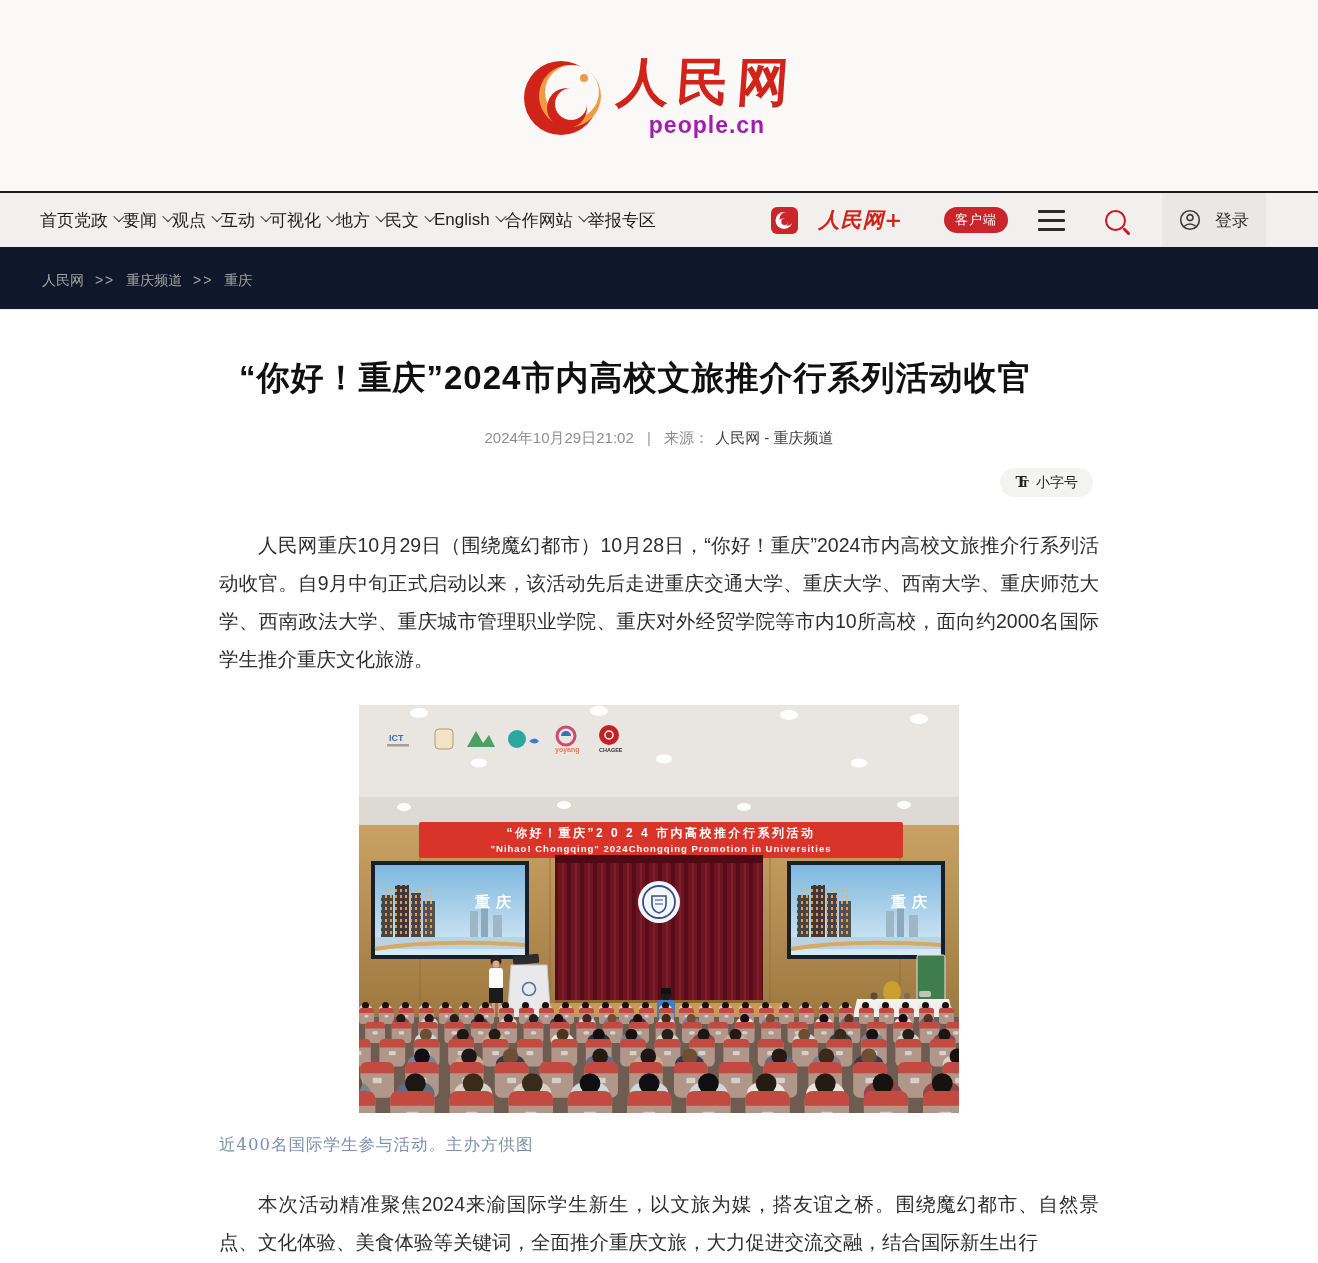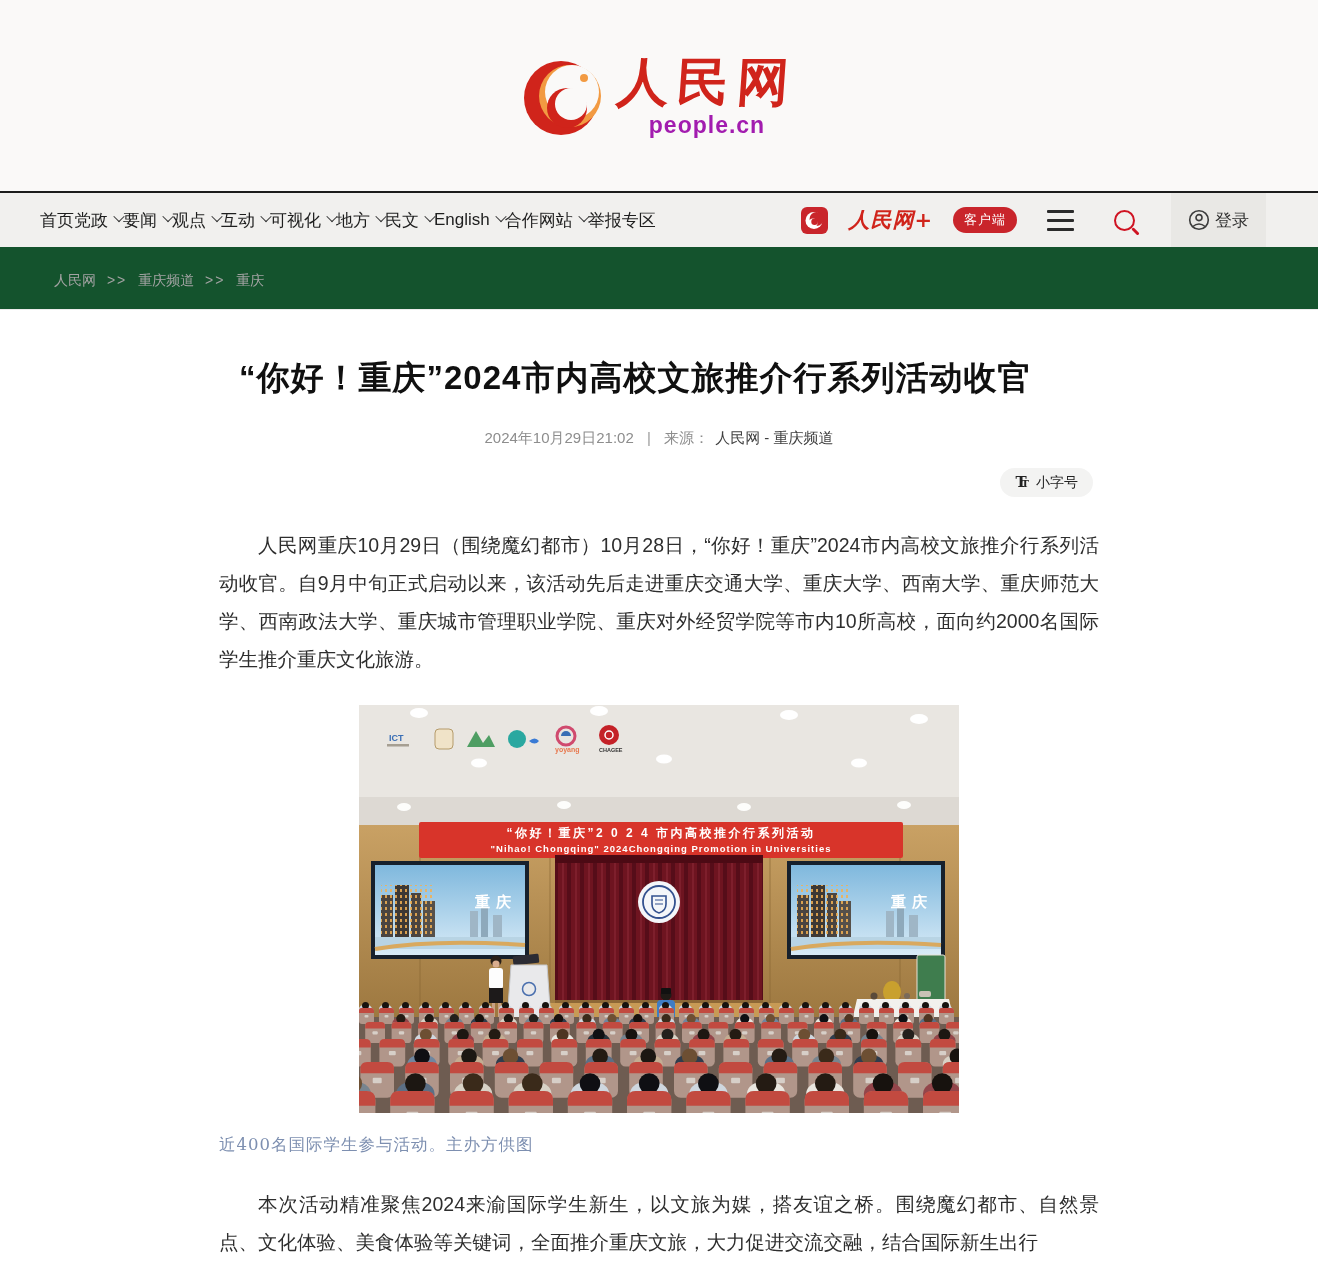--- a/index.html
+++ b/index.html
@@ -13,30 +13,30 @@
   .logo-en{font-size:23px;font-weight:bold;color:#a21caf;letter-spacing:1px;margin-top:4px;}
 
   
   .nav{height:54px;background:#f1f0ee;display:flex;align-items:center;padding-left:40px;}
   .nav-items{display:flex;align-items:center;}
   .nav-item{font-size:17px;color:#1e1e1e;display:flex;align-items:center;cursor:pointer;white-space:nowrap;text-decoration:none;}
   .caret{width:7px;height:7px;border-right:1.6px solid #333;border-bottom:1.6px solid #333;transform:rotate(45deg) translate(-1px,-1px);margin-left:7px;margin-top:-4px;}
   .nav-right{margin-left:auto;display:flex;align-items:center;height:100%;}
   .app-badge{display:flex;align-items:center;gap:20px;margin-right:30px;cursor:pointer;}
   .app-brand{font-family:"DejaVu Serif",serif;font-style:italic;font-weight:bold;font-size:21px;color:#d0241b;letter-spacing:1px;}
-  .app-pill{background:#c9252b;color:#fff;font-size:13px;border-radius:999px;padding:4px 11px;letter-spacing:1px;}
+  .app-pill{background:#c9252b;color:#fff;font-size:13px;border-radius:999px;padding:4px 11px;letter-spacing:1px;margin-left:21px;}
   .hamburger{width:27px;display:flex;flex-direction:column;gap:6px;margin-right:40px;cursor:pointer;}
   .hamburger span{height:3px;background:#2b2b2b;border-radius:1px;}
   .search{width:17px;height:17px;border:2.6px solid #cf1322;border-radius:50%;position:relative;margin-right:36px;cursor:pointer;}
   .search::after{content:'';position:absolute;width:2.6px;height:9px;background:#cf1322;transform:rotate(-45deg);right:-4px;bottom:-7px;border-radius:2px;}
-  .login{height:100%;background:#e9e8e5;display:flex;align-items:center;gap:5px;padding:0 17px;cursor:pointer;margin-right:52px;}
+  .login{height:100%;background:#e9e8e5;display:flex;align-items:center;gap:14px;padding:0 17px;cursor:pointer;margin-right:52px;}
   .login-label{font-size:17px;color:#2e2e2e;}
 
   
-  .breadcrumb{background:#14532d;padding:25px 0 19px 54px;font-size:14px;color:#a3a3a3;border-bottom:1px solid #ececec;}
+  .breadcrumb{background:#0f172a;padding:25px 0 19px 42px;font-size:14px;color:#a3a3a3;border-bottom:1px solid #ececec;}
   .breadcrumb a{color:#a3a3a3;text-decoration:none;cursor:pointer;}
   .breadcrumb .sep{margin:0 7px;letter-spacing:2px;}
 
   
   .article{width:880px;margin:0 auto;}
   .article h1{margin:45px 20px 0;font-size:33px;line-height:1.42;text-align:left;color:#101010;font-weight:bold;letter-spacing:1px;}
   .meta{margin-top:27px;text-align:center;font-size:15px;color:#8d8d8d;}
   .meta .divider{margin:0 9px;color:#9b9b9b;}
   .meta .src{color:#3f3f3f;text-decoration:none;margin-left:2px;cursor:pointer;}
   .fontsize-row{display:flex;justify-content:flex-end;margin-top:20px;padding-right:6px;}

